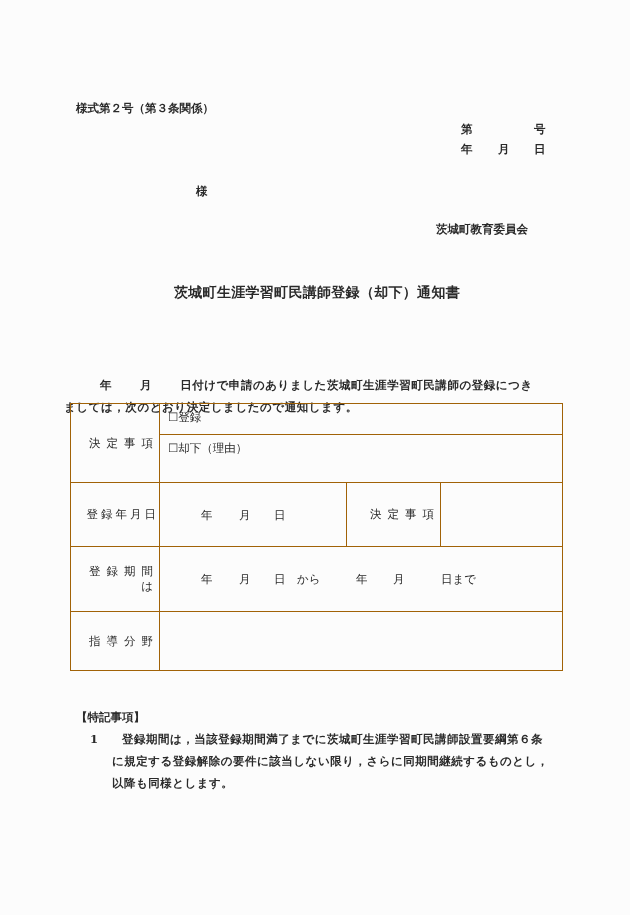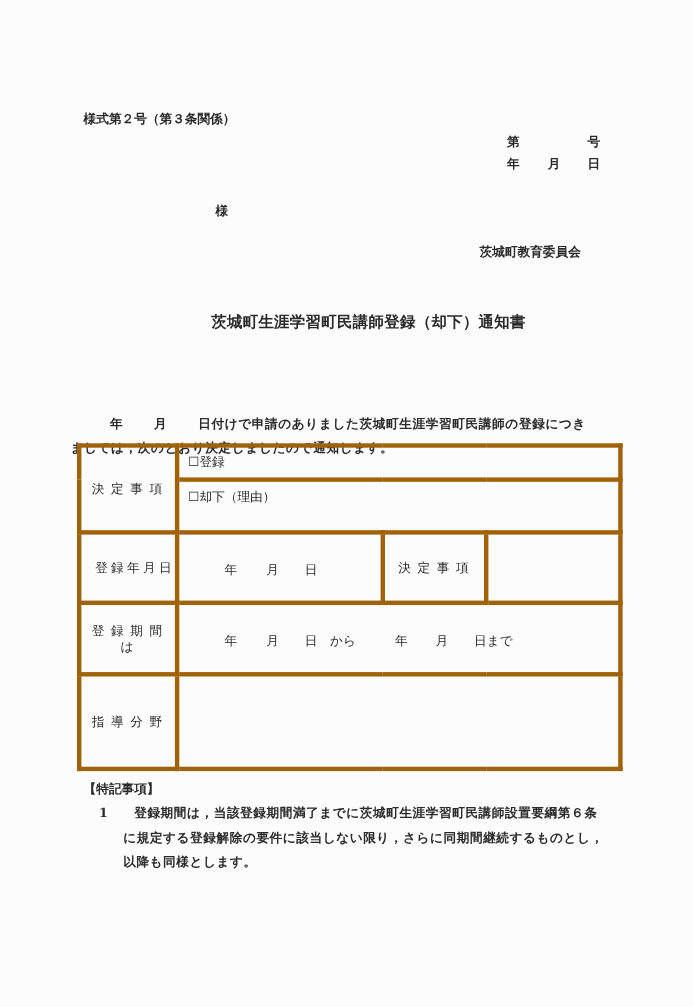--- a/index.html
+++ b/index.html
@@ -8,30 +8,30 @@
     font-family: "DejaVu Serif", "Liberation Serif", serif;
     color:#2a2a2a; font-size:11.5px;
   }
   .abs { position:absolute; white-space:nowrap;font-weight:bold; }
   #form-no { left:76px; top:101px; }
   #no-line { left:461px; top:122px; width:85px; }
   #no-line span, #date-line span { position:absolute; }
   #date-line { left:461px; top:142px; width:85px; }
   #addressee { left:196px; top:184px; }
   #issuer { left:436px; top:222px; }
-  #doc-title { left:192px; top:284px; font-size:14px; letter-spacing:0.3px; }
+  #doc-title { left:174px; top:284px; font-size:14px; letter-spacing:0.3px; }
   #body-text { left:64px; top:346px; width:476px; white-space:normal; line-height:22px; text-indent:36px; letter-spacing:0.55px;margin-top:28px; }
   #body-text .gap { display:inline-block; width:28px; }
 
   table#form-table {
     position:absolute; left:70px; top:403px; width:492px;
     border-collapse:collapse; table-layout:fixed;
   }
-  #form-table td { border:4px solid #a16207; padding:0; vertical-align:middle; font-size:11.5px; }
-  .lbl { text-align:center; letter-spacing:6px; padding-left:4px !important; }
+  #form-table td { border:1px solid #a16207; padding:0; vertical-align:middle; font-size:11.5px; }
+  .lbl { text-align:right; letter-spacing:6px; padding-left:4px !important; }
   .lbl-tight { text-align:right; letter-spacing:3px; }
   .opt { padding-left:8px !important; vertical-align:top !important; padding-top:6px !important; }
   .date-cell span, .period-cell span { position:absolute; }
   .date-cell, .period-cell { position:relative; }
 
   #notes-title { left:76px; top:710px;text-align:right; }
   #notes-item { left:90px; top:728px; width:462px; white-space:normal; line-height:22px; letter-spacing:0.5px; }
   #notes-item .num { position:absolute; left:0; top:0; }
   #notes-item .txt { display:block; padding-left:22px; text-indent:-0px; }
 </style>
@@ -85,24 +85,24 @@
   </tr>
   <tr style="height:65px">
     <td class="lbl">登録期間は</td>
     <td colspan="3" class="period-cell">
       <span style="left:41px;top:25px">年</span>
       <span style="left:79px;top:25px">月</span>
       <span style="left:114px;top:25px">日</span>
       <span style="left:137px;top:25px">から</span>
       <span style="left:196px;top:25px">年</span>
       <span style="left:233px;top:25px">月</span>
-      <span style="left:268px;top:25px">日まで</span>
+      <span style="left:281px;top:25px">日まで</span>
     </td>
   </tr>
-  <tr style="height:86px">
+  <tr style="height:59px">
     <td class="lbl">指導分野</td>
     <td colspan="3"></td>
   </tr>
 </tbody>
   </table>
 
 <div class="abs" id="notes-title">【特記事項】</div>
 <div class="abs" id="notes-item">
   <span class="num">1</span>
   <span class="txt" style="text-indent:10px">登録期間は，当該登録期間満了までに茨城町生涯学習町民講師設置要綱第６条に規定する登録解除の要件に該当しない限り，さらに同期間継続するものとし，以降も同様とします。</span>

